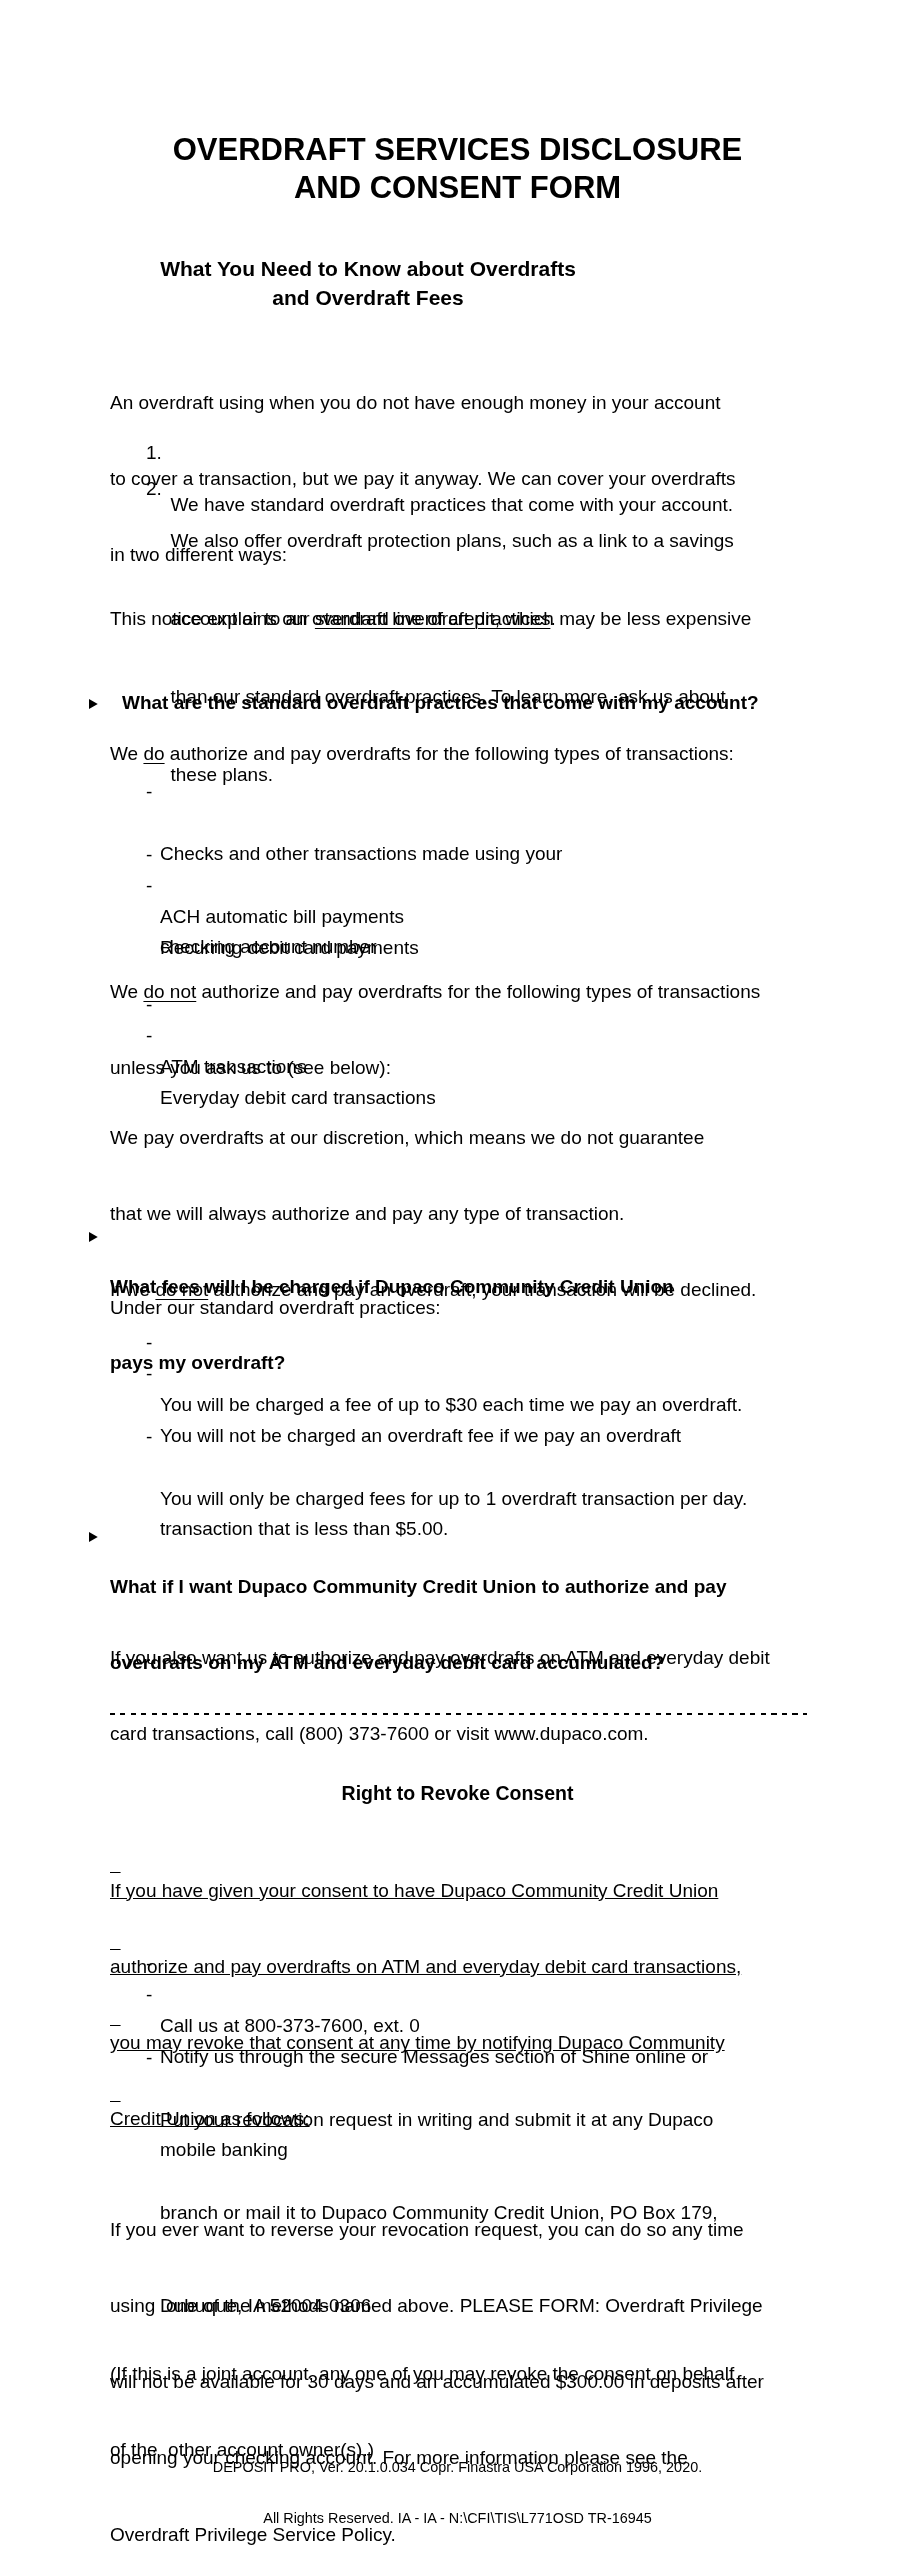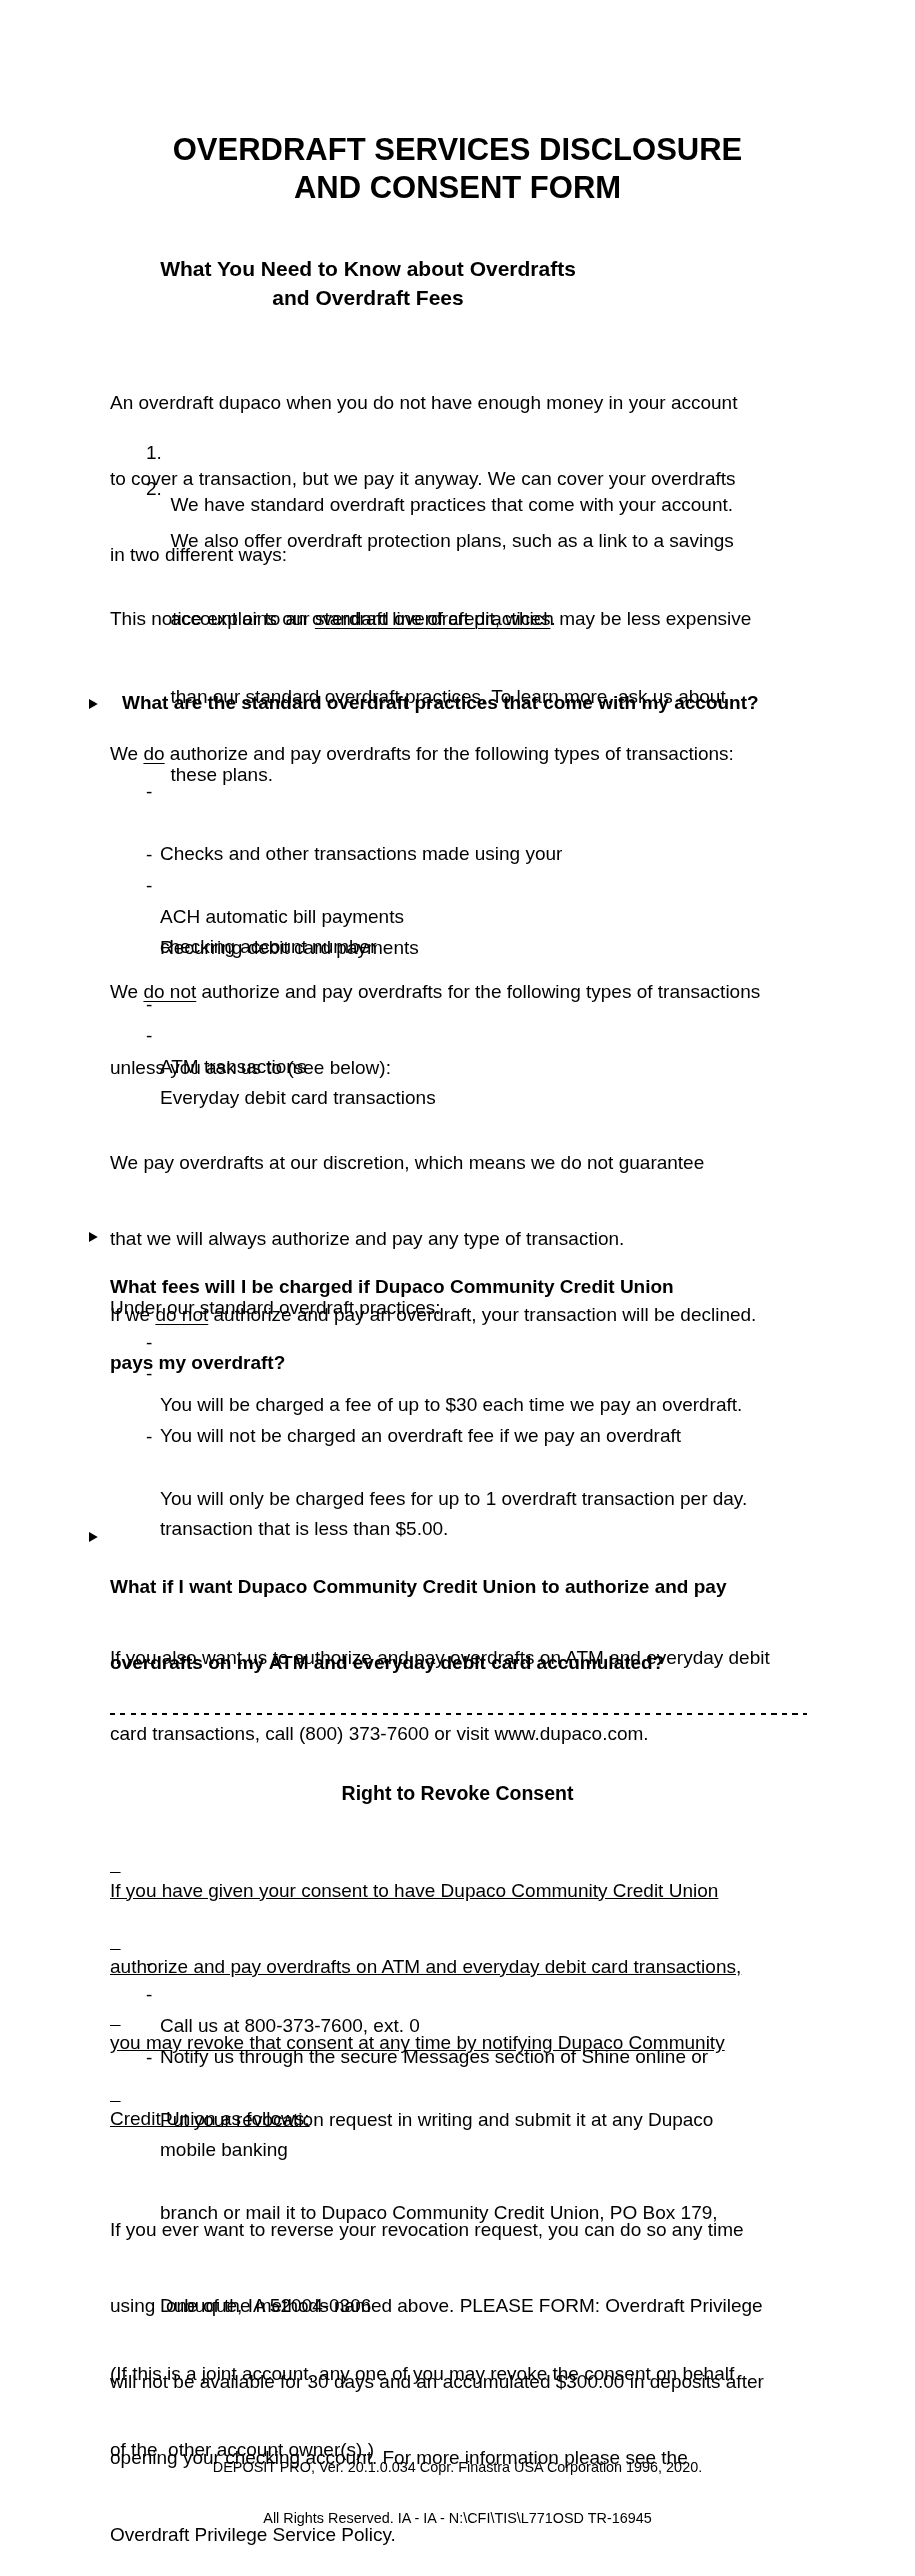--- a/index.html
+++ b/index.html
@@ -63,21 +63,21 @@
   <div>OVERDRAFT SERVICES DISCLOSURE</div>
   <div>AND CONSENT FORM</div>
 </div>
 
 <div class="abs subtitle" style="top:254px;">
   <div>What You Need to Know about Overdrafts</div>
   <div>and Overdraft Fees</div>
 </div>
 
 <div class="abs body" style="top:339px;">
-  <div>An overdraft dupaco when you do not have enough money in your account</div>
+  <div>An overdraft using when you do not have enough money in your account</div>
   <div>to cover a transaction, but we pay it anyway. We can cover your overdrafts</div>
   <div>in two different ways:</div>
 </div>
 
 <div class="abs numlist" style="top:440px;">
   <div class="num-item" style="top:0;">
     <span class="n">1.</span>
     <div class="t">
       <div>We have standard overdraft practices that come with your account.</div>
     </div>
@@ -139,21 +139,21 @@
     </div>
   </div>
   <div class="dash-item" style="top:31px;">
     <span class="d">-</span>
     <div class="t">
       <div>Everyday debit card transactions</div>
     </div>
   </div>
 </div>
 
-<div class="abs body" style="top:1099px;">
+<div class="abs body" style="top:1074px;">
   <div>We pay overdrafts at our discretion, which means we do not guarantee</div>
   <div>that we will always authorize and pay any type of transaction.</div>
   <div><span>If we </span><span class="u">do not</span><span> authorize and pay an overdraft, your transaction will be declined.</span></div>
 </div>
 
 <div class="abs arrow" style="top:1232px;">
   <svg width="8.8" height="10" viewBox="0 0 14 16">
       <polygon points="0,0 14,8 0,16" fill="#000"></polygon>
     </svg>
 </div>

